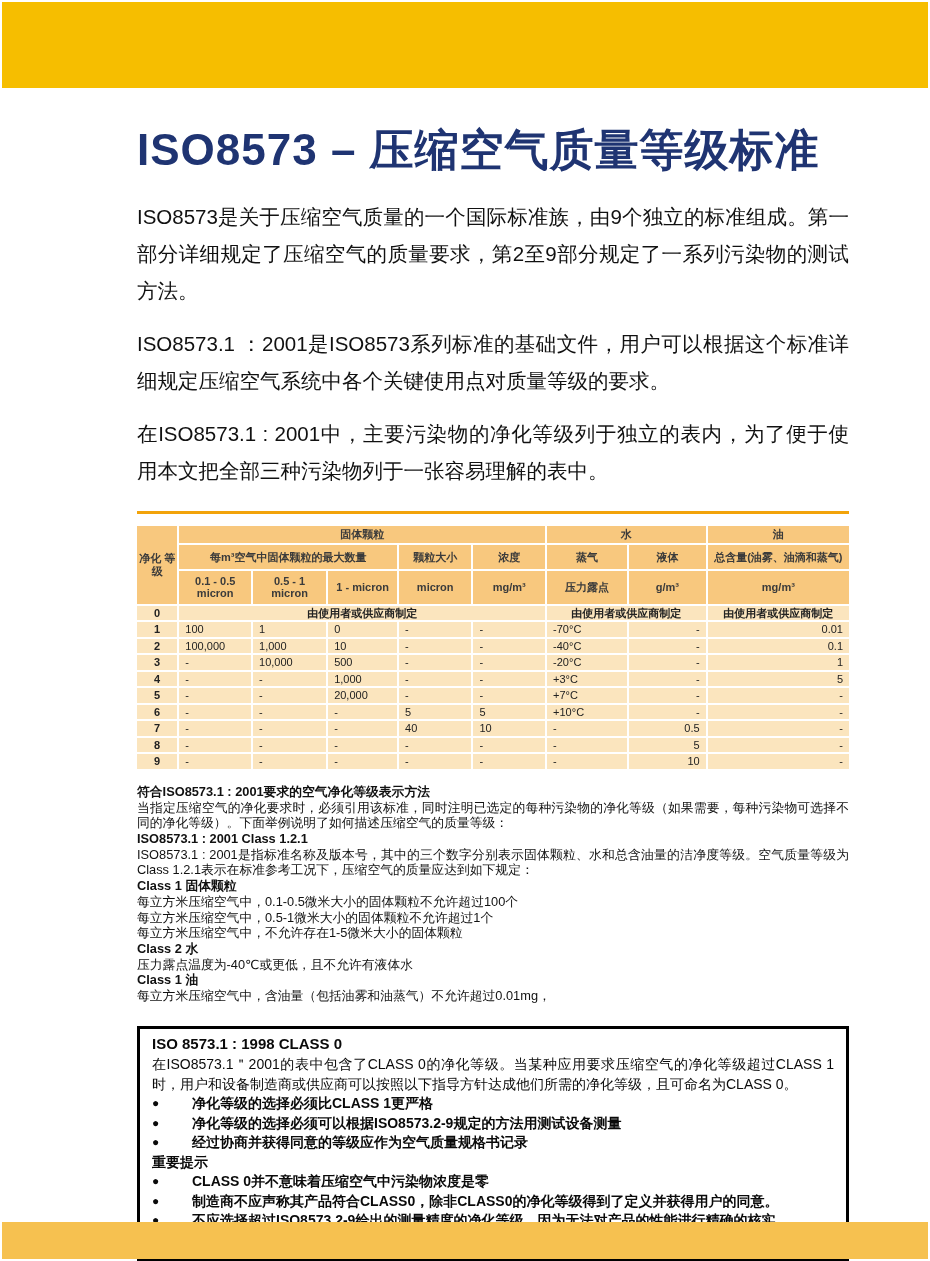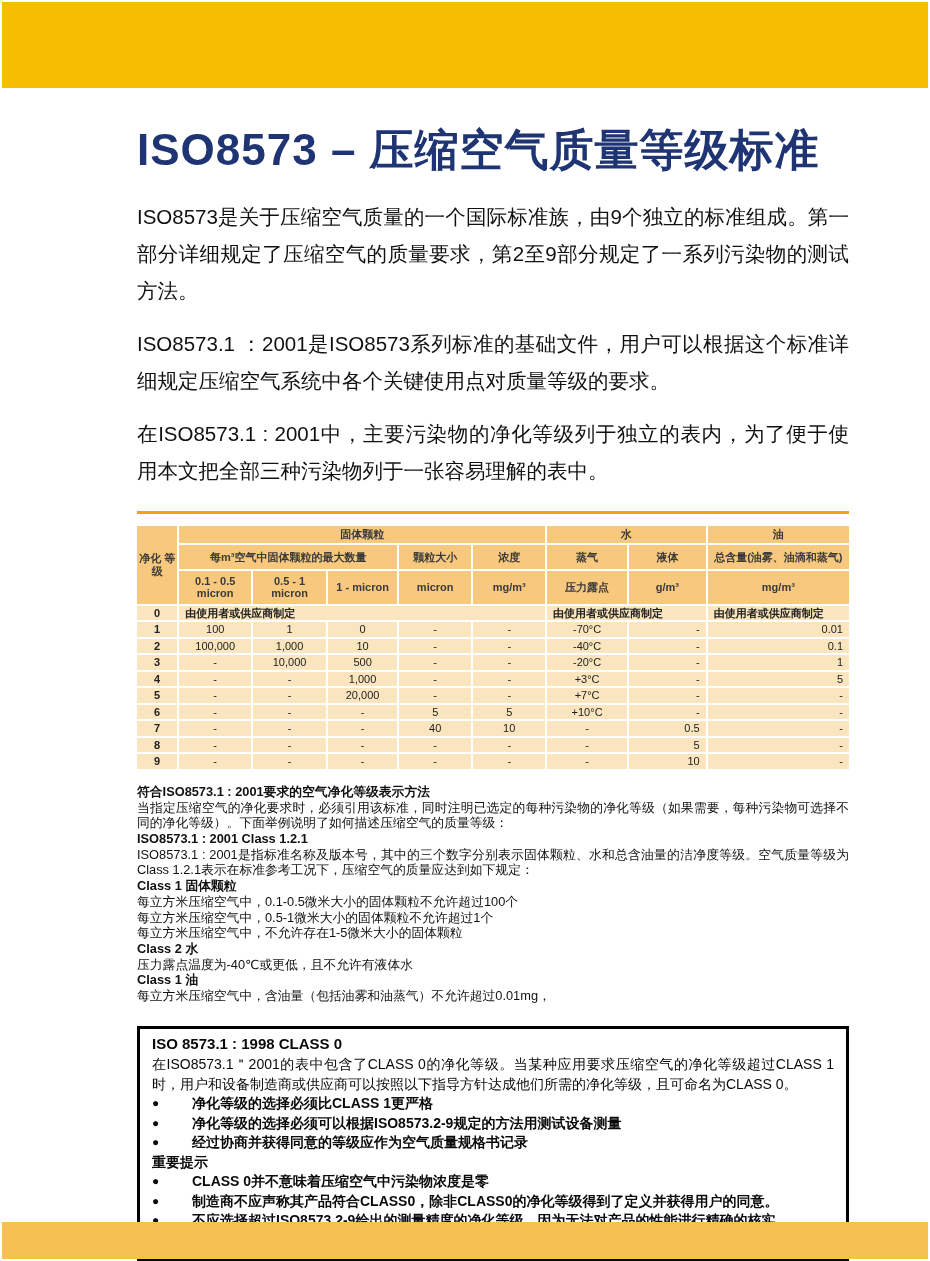--- a/index.html
+++ b/index.html
@@ -17,23 +17,23 @@
   }
   p.lead{font-size:20.5px;line-height:37px;margin:0 0 16px;text-align:justify;color:#111;}
   .rule{height:3px;background:#F2A30A;margin:22px 0 10px;}
   table.quality{border-collapse:separate;border-spacing:2px;table-layout:fixed;width:716px;margin-left:-2px;}
   table.quality th{background:#F8C87E;color:#3b3b3b;font-weight:bold;font-size:11px;padding:1px 2px;text-align:center;vertical-align:middle;line-height:1.15;}
   table.quality .th-group{height:17px;}
   table.quality .th-sub{height:24px;}
   table.quality .th-unit{height:33px;}
   table.quality td{background:#FBE5BE;font-size:11px;height:14.5px;padding:0 6px;vertical-align:middle;color:#222;line-height:1;}
   td.cls{font-weight:bold;text-align:center;padding:0;}
-  td.ctr{text-align:center;}
+  td.ctr{text-align:left;}
   td.rgt{text-align:right;padding-right:9px;}
-  td.made{font-weight:bold;text-align:left;}
+  td.made{font-weight:bold;text-align:center;}
   .notes{margin-top:13px;font-size:12.8px;line-height:15.7px;color:#111;text-align:justify;}
   .notes .nline{min-height:15.7px;}
   .notes .bold{font-weight:bold;}
   .class0-box{margin-top:22px;border:3px solid #000;padding:5px 12px 9px;font-size:14px;line-height:19.5px;color:#0a0a0a;}
   .box-title{font-weight:bold;font-size:15px;margin-bottom:2px;}
   .box-intro{text-align:justify;}
   .bullet{display:flex;font-weight:bold;}
   .bullet .dot{flex:0 0 40px;font-size:12px;}
   .imp-label{font-weight:bold;}
 </style>

